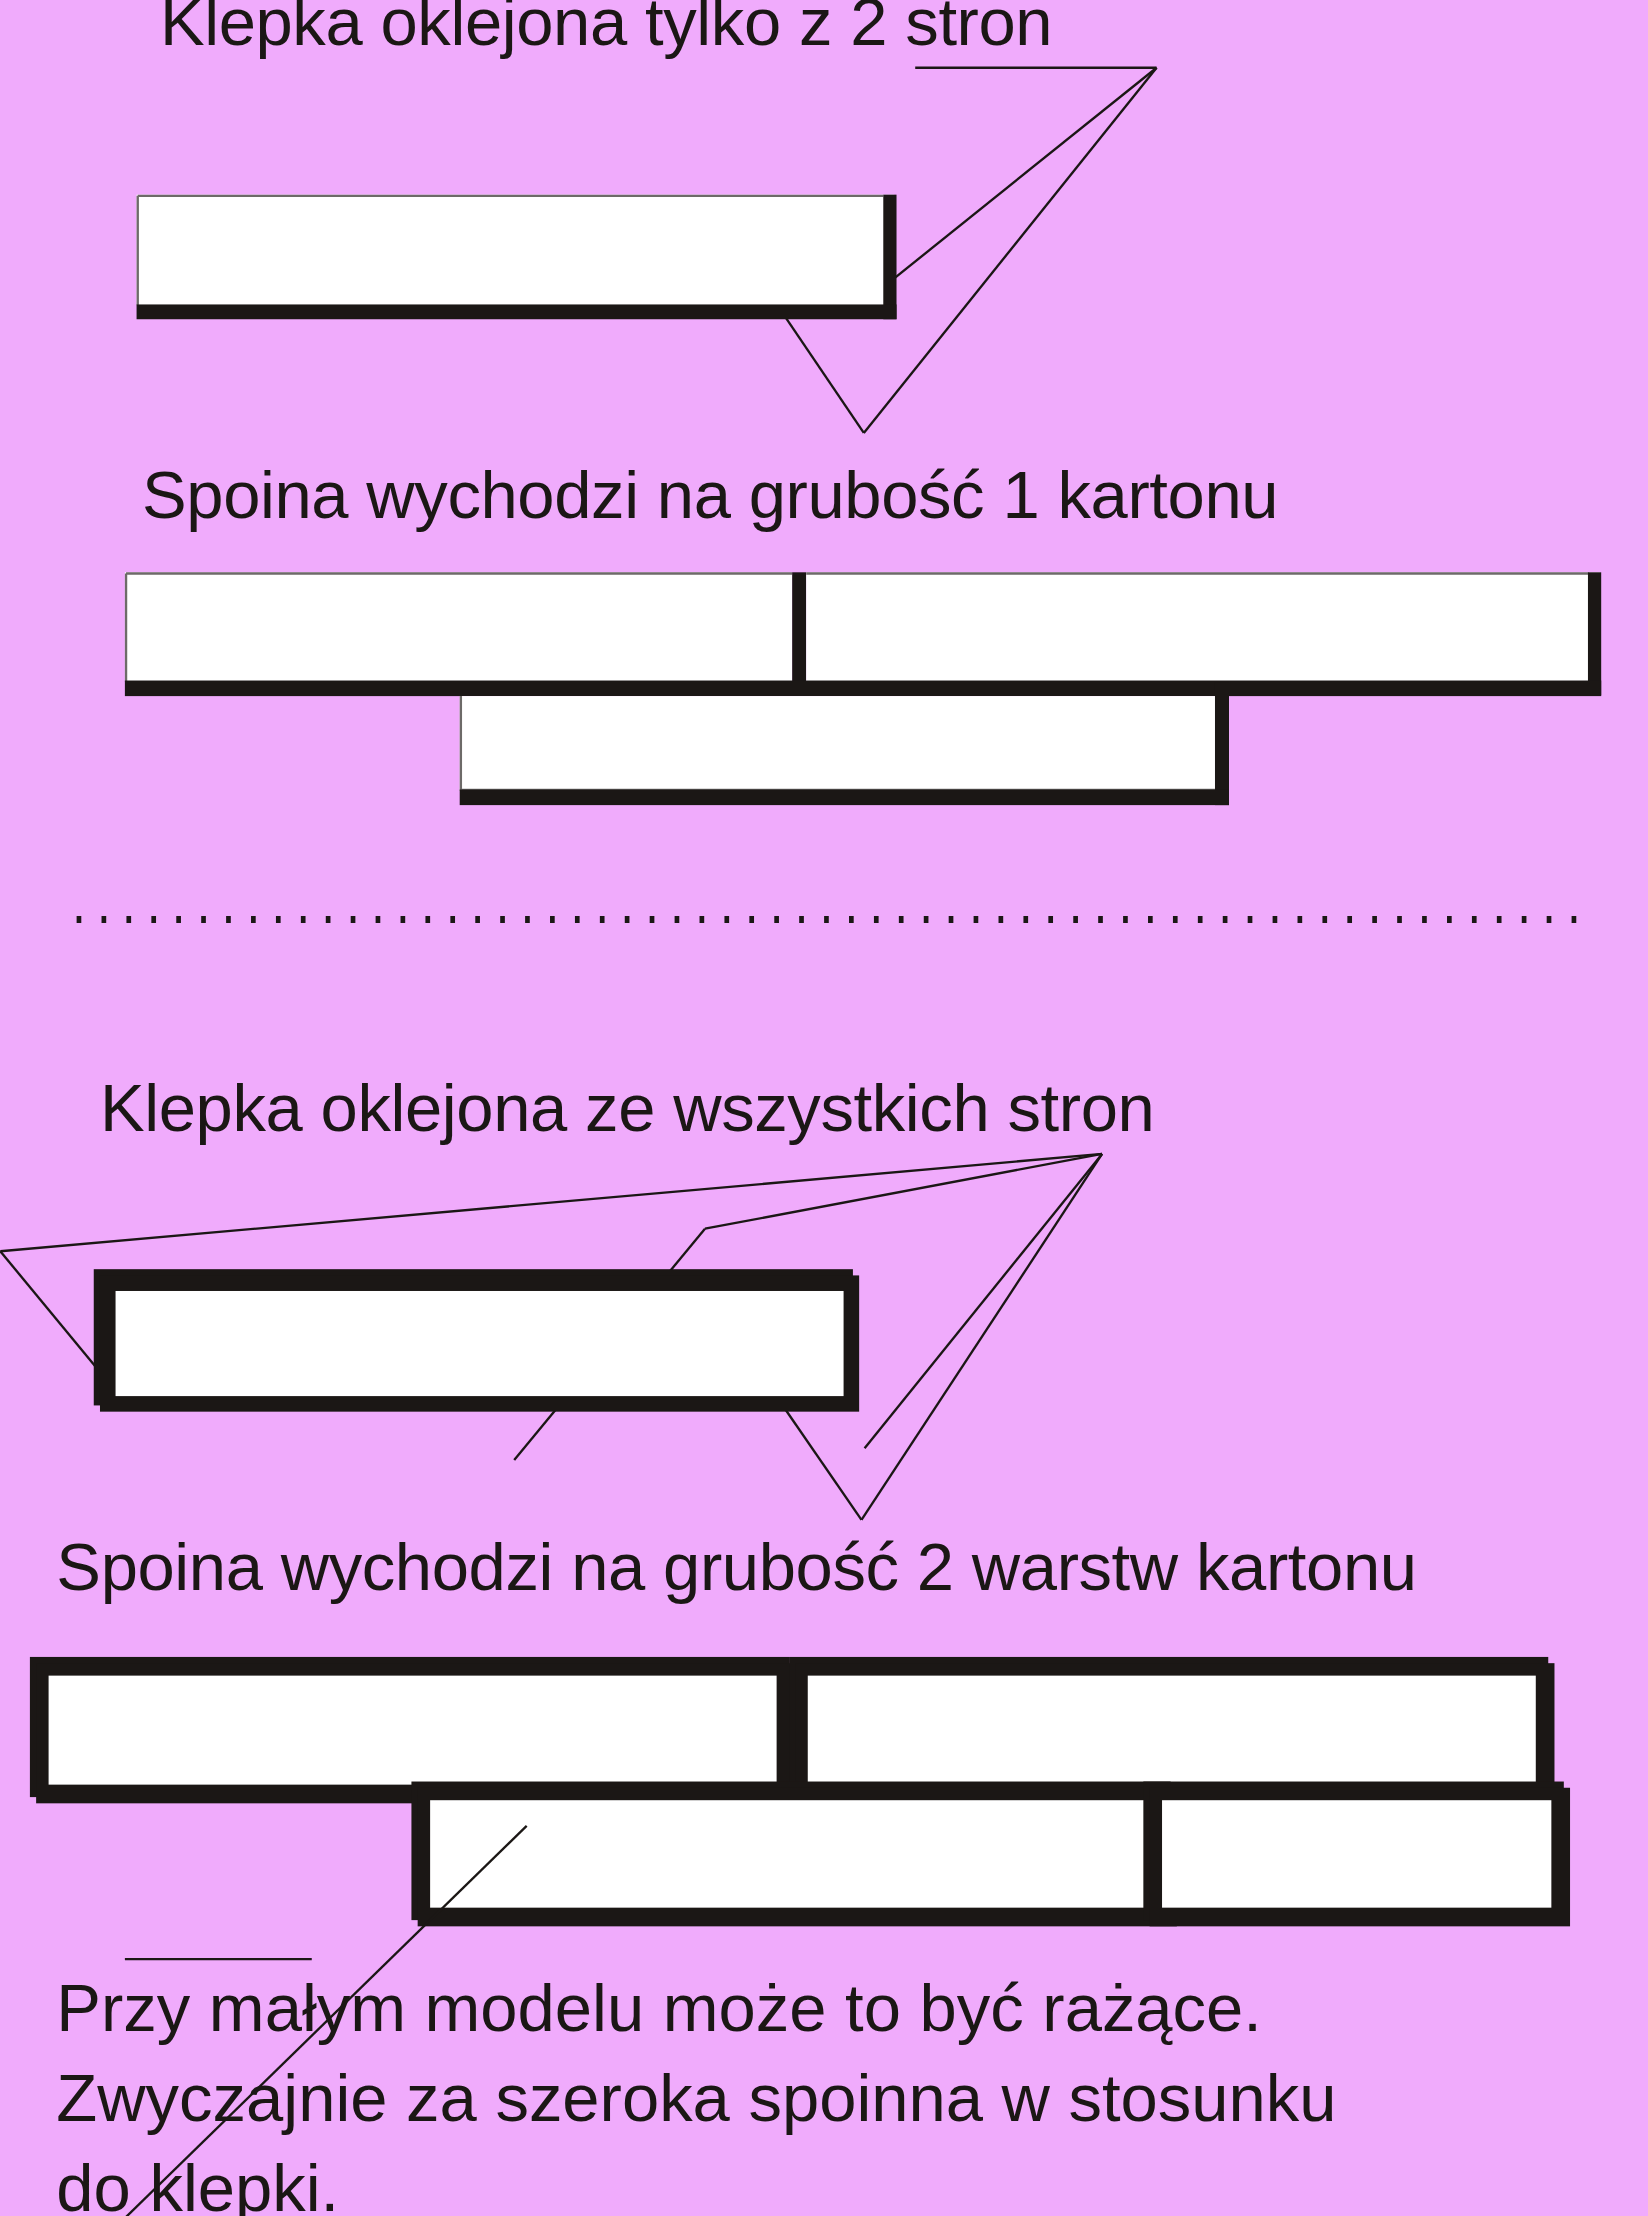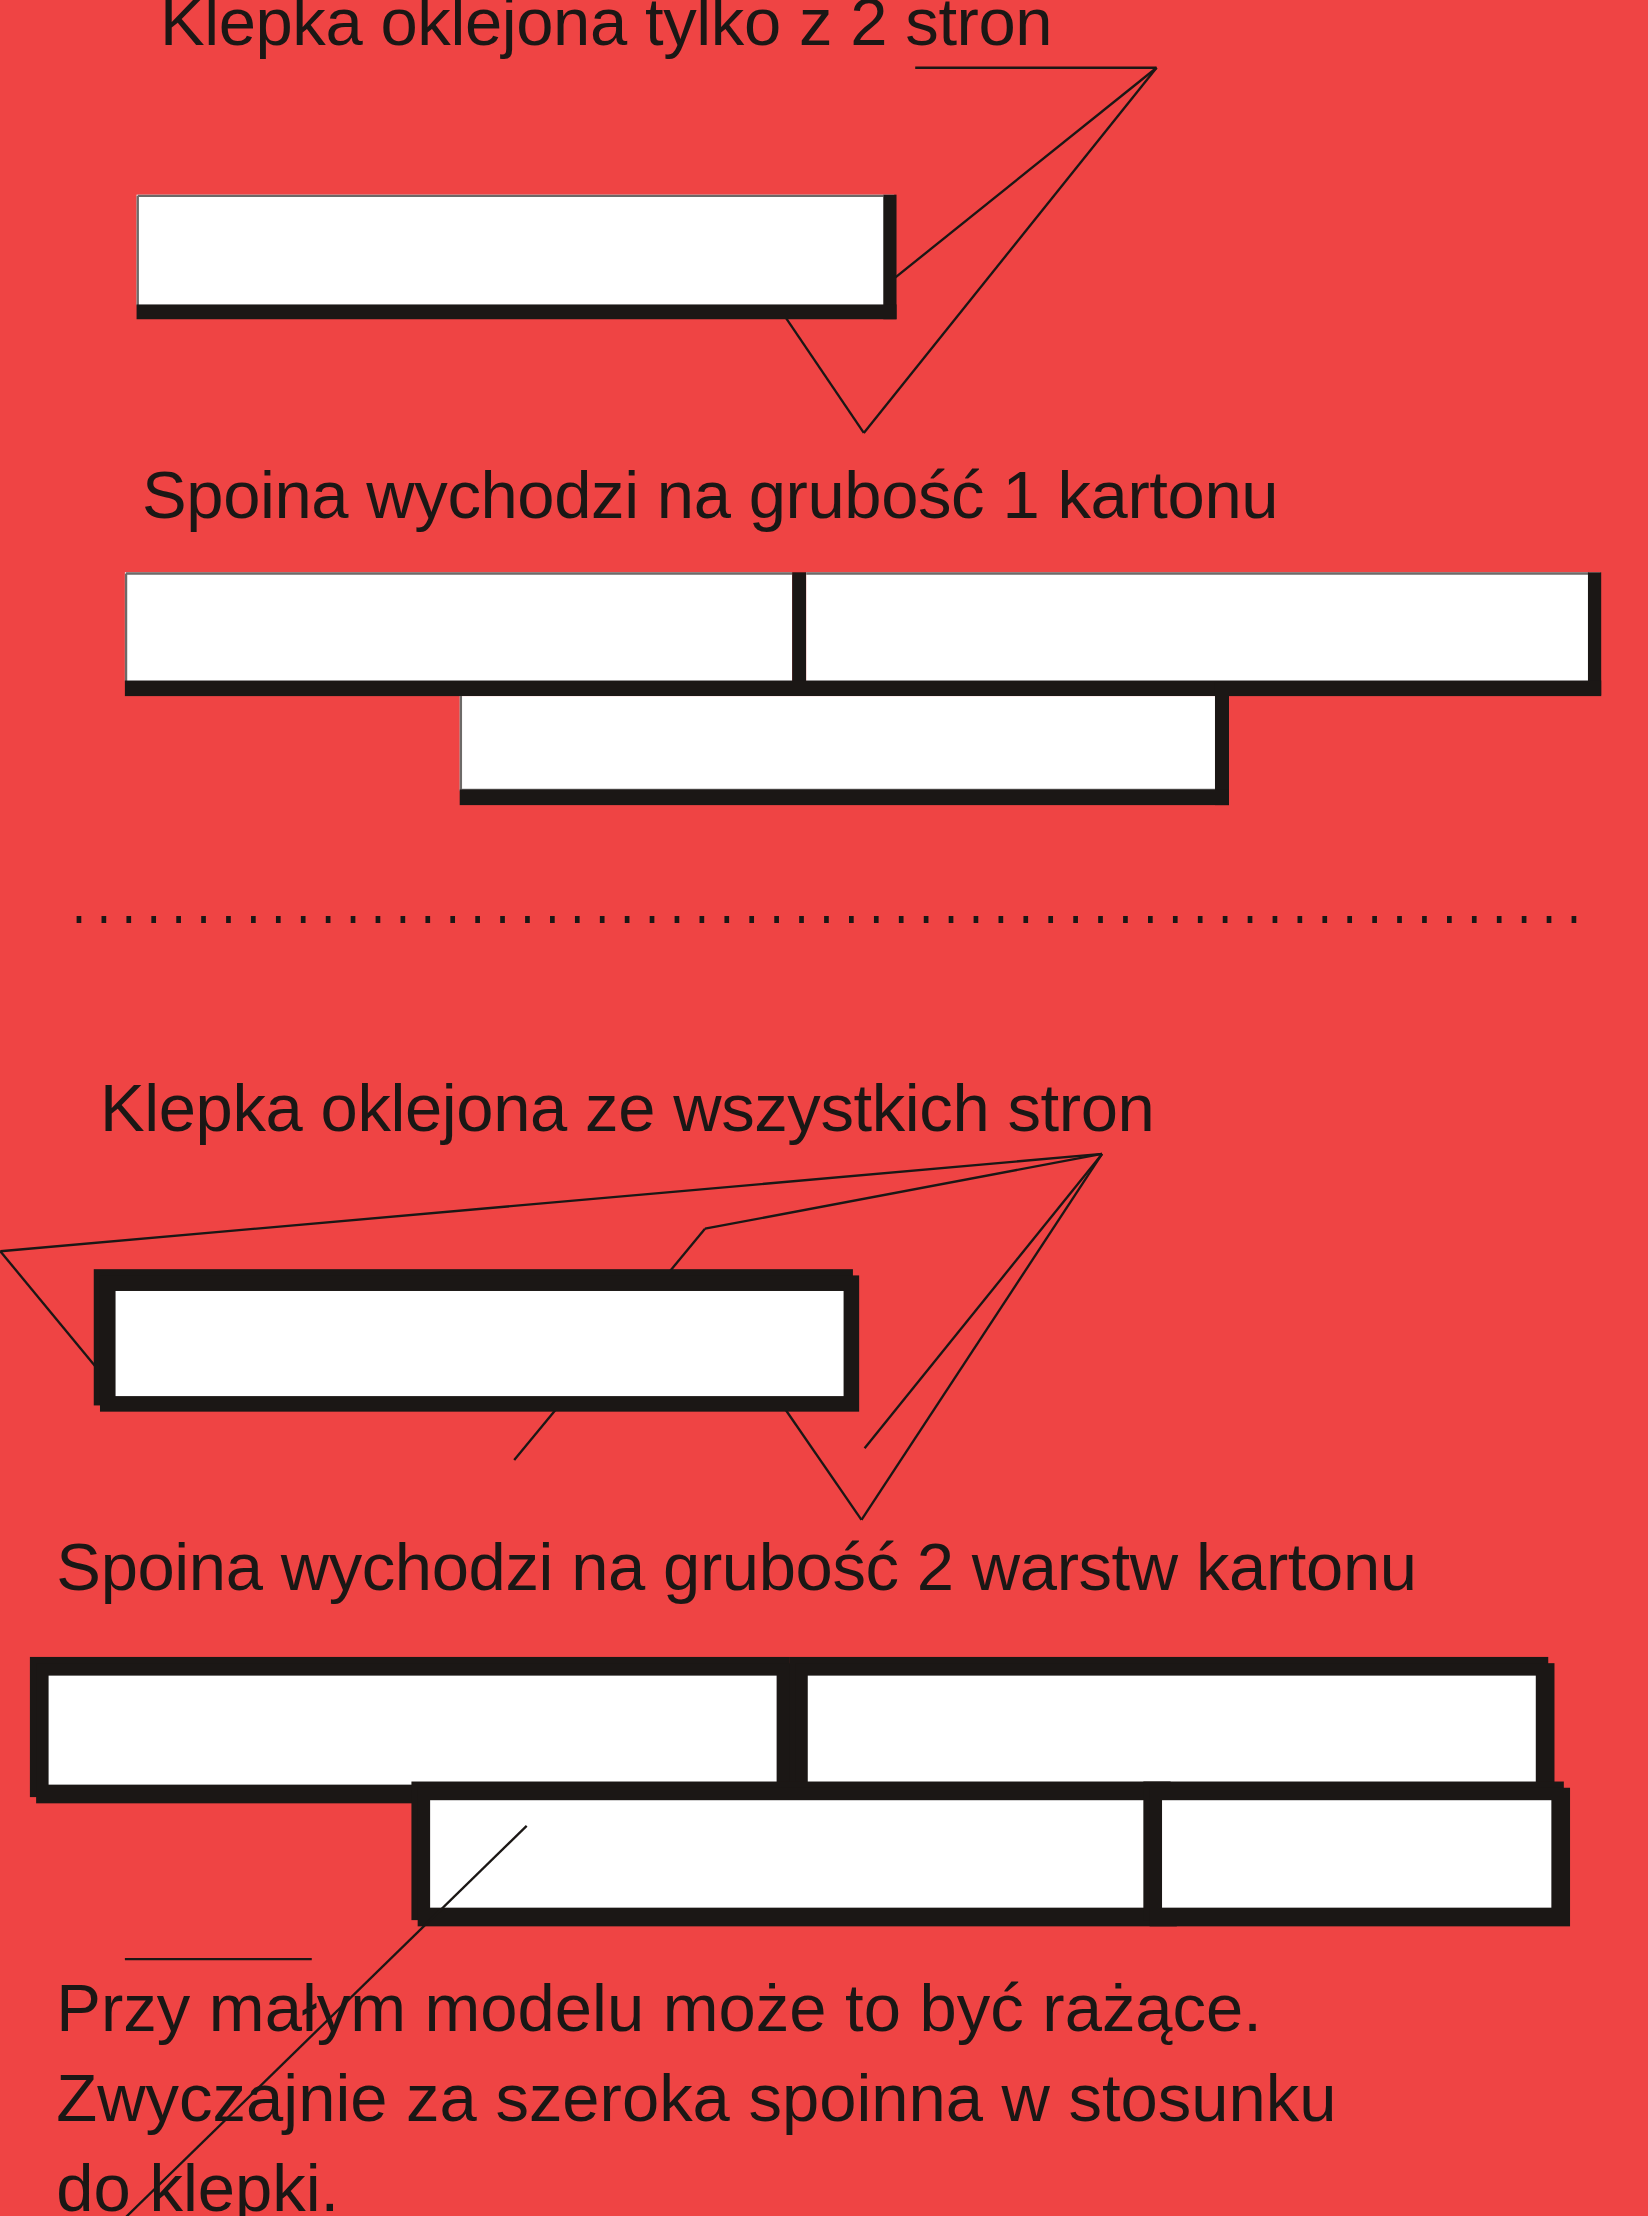--- a/index.html
+++ b/index.html
@@ -7,21 +7,21 @@
     padding: 0;
     background: #ffffff;
   }
   body {
     font-family: "Liberation Sans", sans-serif;
   }
   #page {
     position: relative;
     width: 1649px;
     height: 2216px;
-    background: #ef4444;
+    background: #f0abfc;
     overflow: hidden;
   }
   #page svg {
     position: absolute;
     top: 0;
     left: 0;
     width: 1649px;
     height: 2216px;
   }
   .cap {

